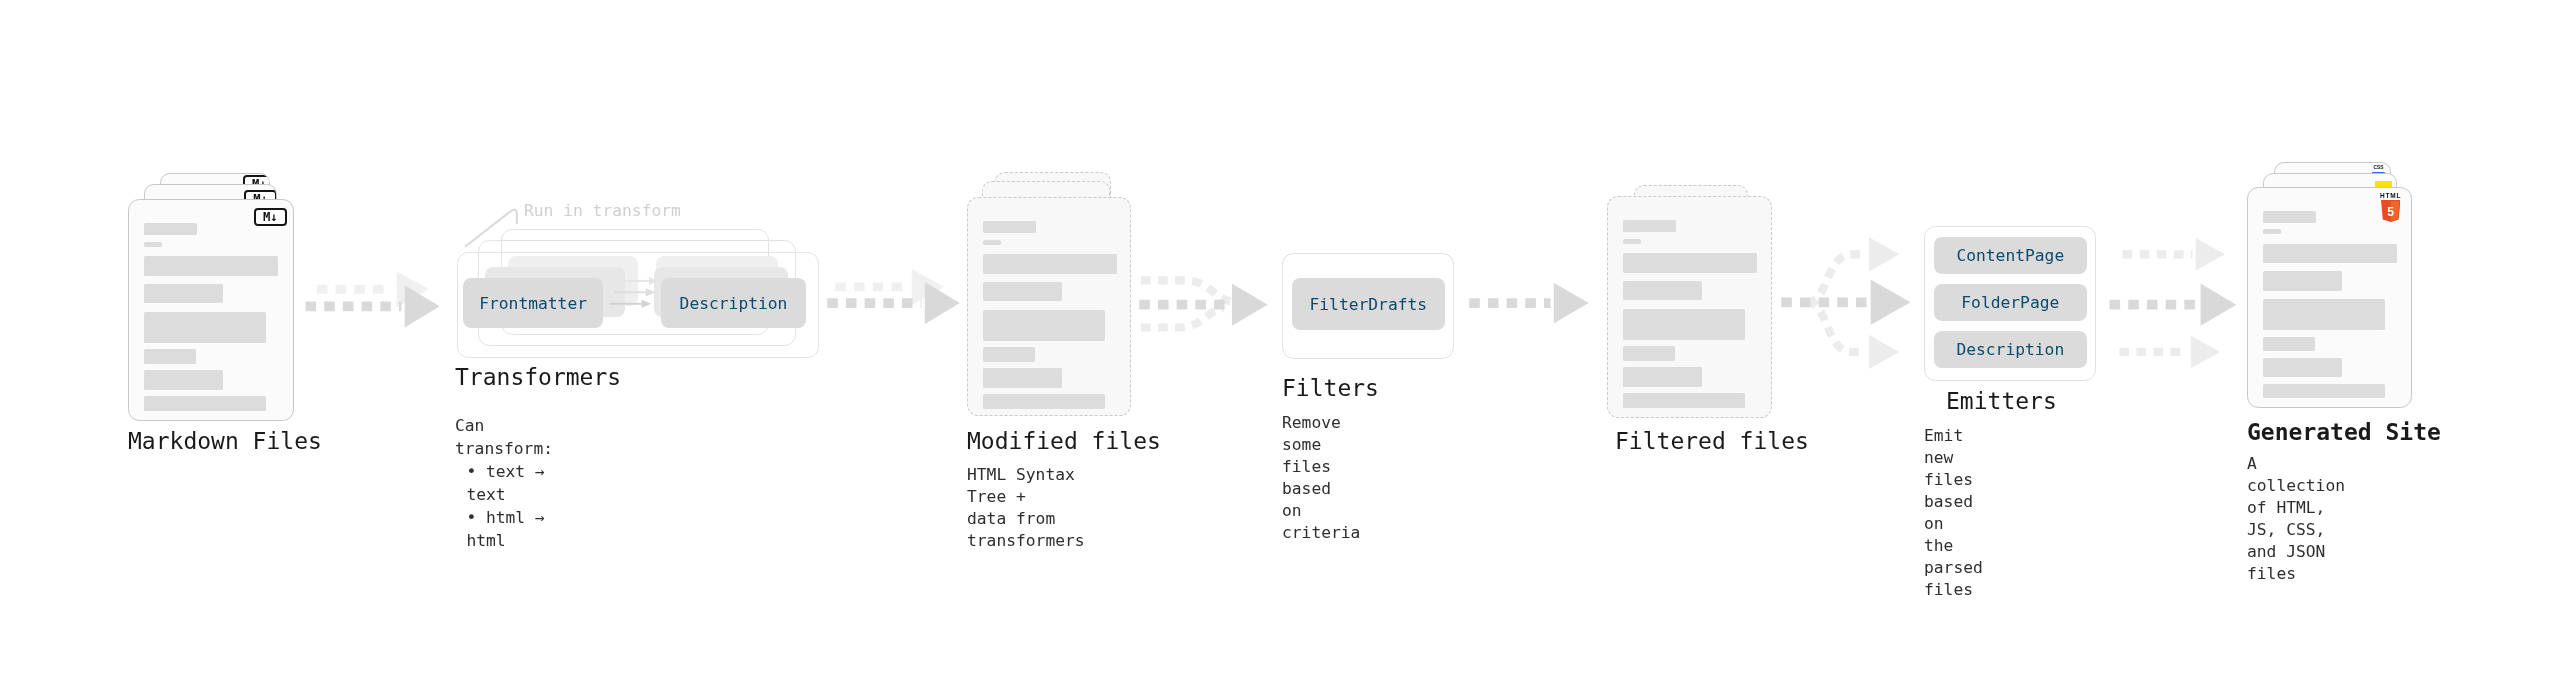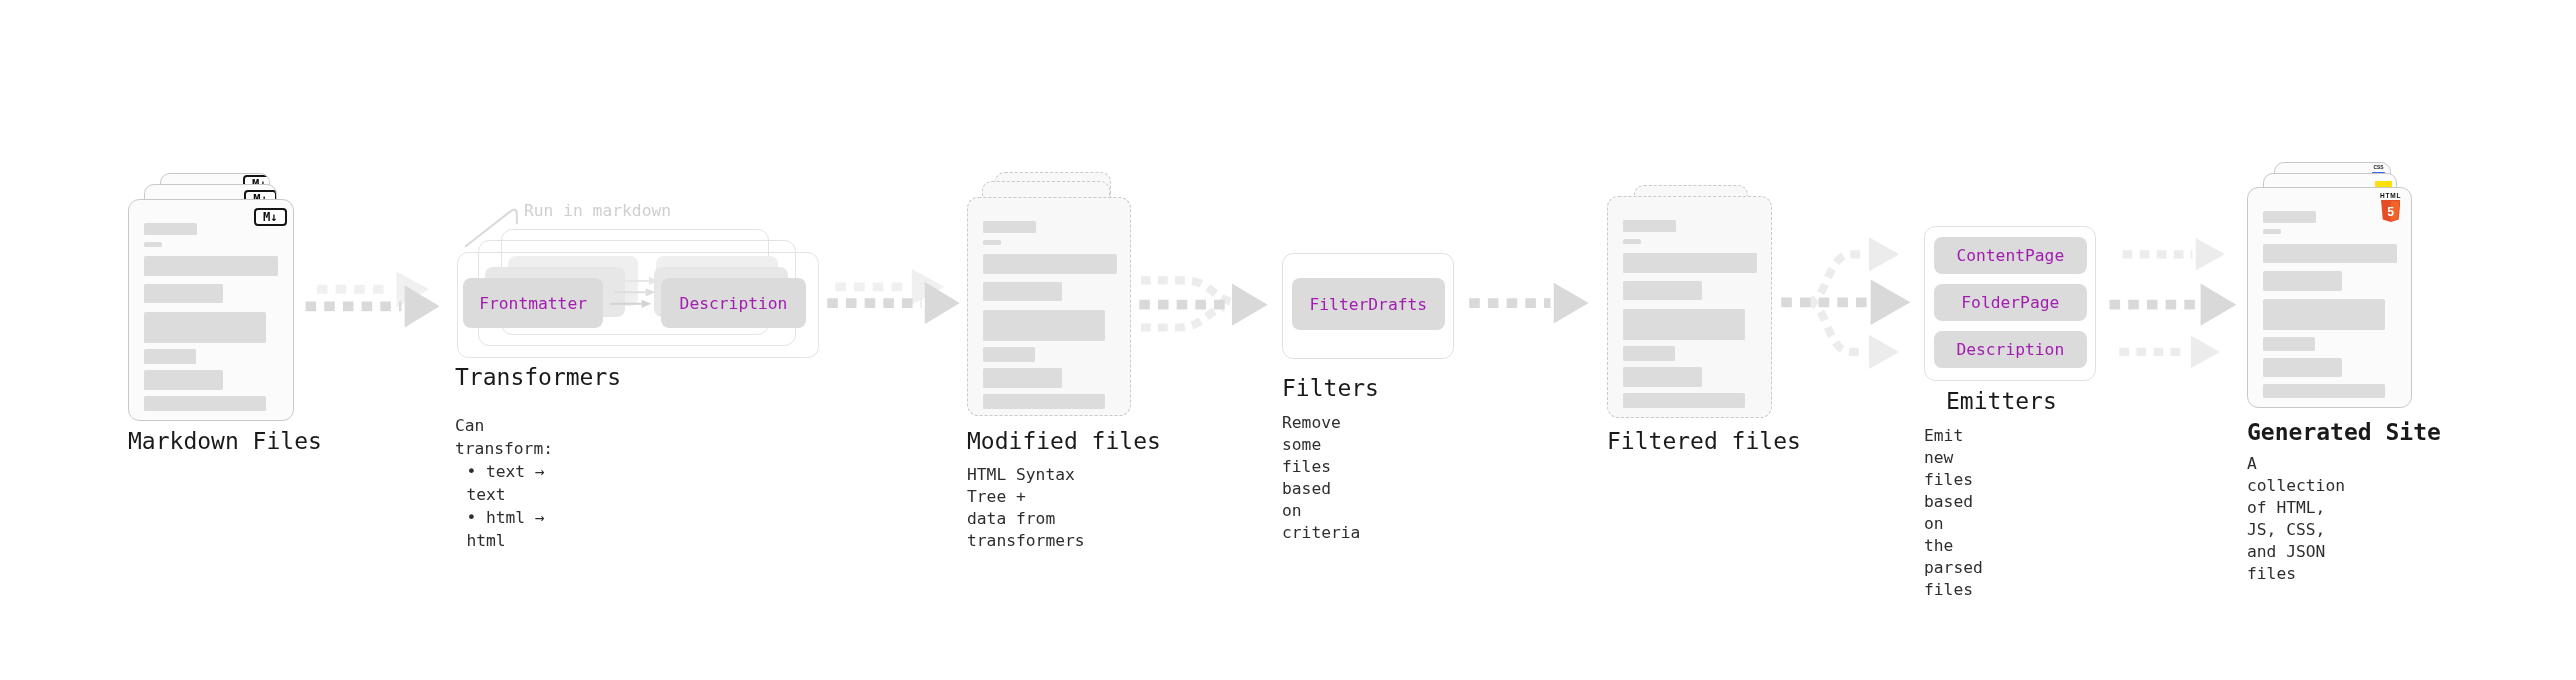--- a/index.html
+++ b/index.html
@@ -49,21 +49,21 @@
   .css-badge{position:absolute;width:13px;}
   .css-word{font-family:"Liberation Sans",sans-serif;font-weight:bold;font-size:4.9px;
             color:#111;text-align:center;line-height:5.7px;}
   .css-bar{height:2.4px;background:var(--css-blue,#2965f1);border-radius:0.8px;margin-top:0.8px;}
   .js-badge{position:absolute;width:16.3px;height:11.4px;background:var(--js-yellow,#ffe000);}
 
   
   .outline{position:absolute;border:1.6px solid #e3e3e3;border-radius:11.4px;background:transparent;box-sizing:border-box;}
   .panel{position:absolute;border:1.6px solid #e0e0e0;border-radius:11.4px;background:#fff;box-sizing:border-box;}
   .graybox{position:absolute;background:#dbdbdb;border-radius:8.1px;display:flex;align-items:center;
-           justify-content:center;font-size:16.3px;color:#a21caf;}
+           justify-content:center;font-size:16.3px;color:#0c4a6e;}
   .ghost1{background:#e7e7e7;}
   .ghost2{background:#efefef;}
 
   
   .title{position:absolute;font-size:23px;line-height:24.4px;color:#1a1a1a;white-space:nowrap;}
   .desc{position:absolute;font-size:16.3px;line-height:22px;color:#2e2e2e;white-space:pre-line;}
   .callout{position:absolute;font-size:16.3px;color:#cfcfcf;white-space:nowrap;}
   .bullets{position:absolute;font-size:16.3px;line-height:23px;color:#2e2e2e;}
   .bullet-row{padding-left:11.4px;}
   .bullet-mark{display:inline-block;width:19.5px;}
@@ -152,21 +152,21 @@
     <div class="graybox" style="left:8.1px;top:124px;width:140px;height:50px;z-index:4;">
       <span>Frontmatter</span>
     </div>
 
     <div class="graybox ghost2" style="left:201px;top:102px;width:122px;height:50px;z-index:2;"></div>
     <div class="graybox ghost1" style="left:199px;top:113px;width:134px;height:50px;z-index:3;"></div>
     <div class="graybox" style="left:206px;top:124px;width:145px;height:50px;z-index:4;">
       <span>Description</span>
     </div>
 
-    <div class="callout" style="left:69px;top:47px;">Run in markdown</div>
+    <div class="callout" style="left:69px;top:47px;">Run in transform</div>
     <div class="title" style="left:0;top:211px;">Transformers</div>
     <div class="bullets" style="left:0;top:260px;">
       <div>Can transform:</div>
       <div class="bullet-row"><span class="bullet-mark">•</span><span>text → text</span></div>
       <div class="bullet-row"><span class="bullet-mark">•</span><span>html → html</span></div>
     </div>
   </div>
 
   <svg class="mini-arrows" style="left:605px;top:271px;" width="61" height="41" viewBox="745 334 75 50">
     <line x1="760" y1="346" x2="799" y2="346" stroke="#e6e6e6" stroke-width="2.5"></line>
@@ -210,21 +210,21 @@
     <div class="card dashed" style="left:0;top:42px;width:165px;height:222px;z-index:2;">
       <div class="bar bar-ttl"></div>
       <div class="bar bar-xs"></div>
       <div class="bar bar-w"></div>
       <div class="bar bar-m"></div>
       <div class="bar bar-tall"></div>
       <div class="bar bar-s"></div>
       <div class="bar bar-m2"></div>
       <div class="bar bar-w2"></div>
     </div>
-    <div class="title" style="left:0;top:275px;">Filtered files</div>
+    <div class="title" style="left:8px;top:275px;">Filtered files</div>
   </div>
 
   <div class="stage" style="left:1924px;">
     <div class="panel" style="left:0;top:72px;width:172px;height:155px;"></div>
     <div class="graybox" style="left:9.8px;top:83px;width:153px;height:37px;">
       <span>ContentPage</span>
     </div>
     <div class="graybox" style="left:9.8px;top:130px;width:153px;height:37px;">
       <span>FolderPage</span>
     </div>

